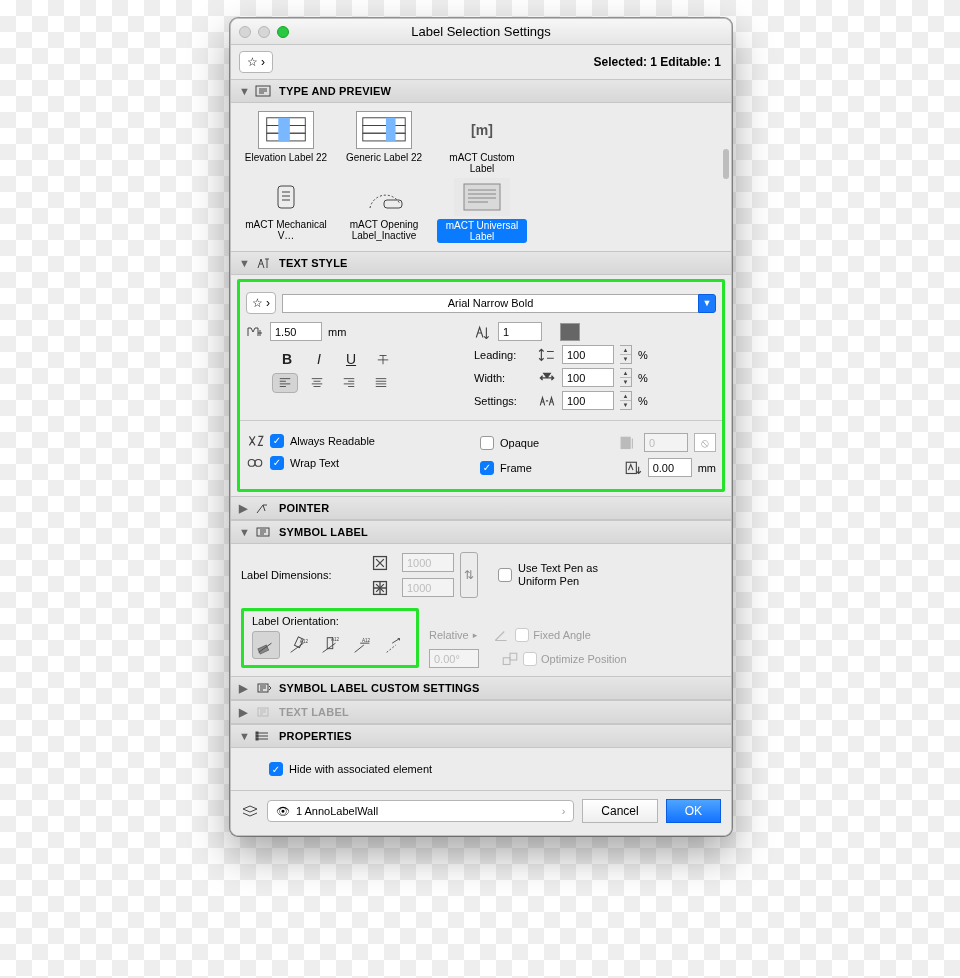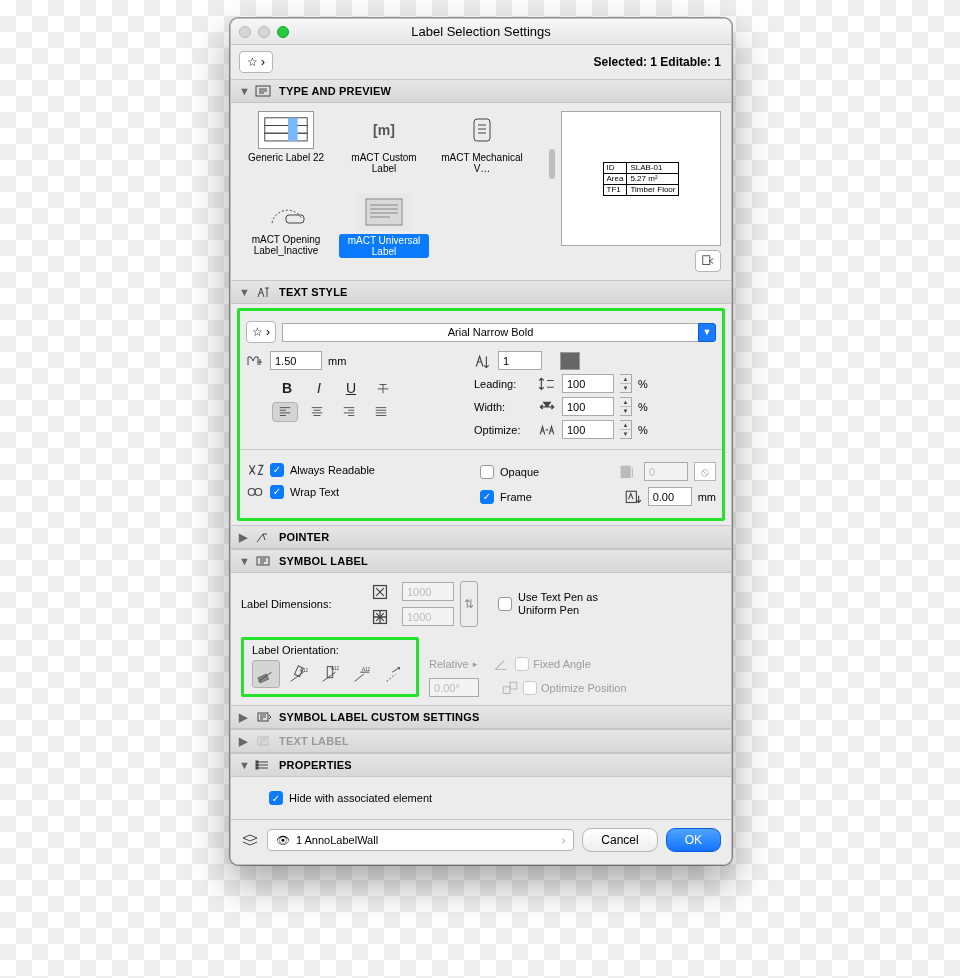--- a/index.html
+++ b/index.html
@@ -63,21 +63,21 @@
   .linkbtn { width:18px; height:46px; border:1px solid #aaa; border-radius:3px; display:flex; align-items:center; justify-content:center; color:#888; font-size:12px;}
   .orient { display:flex; align-items:flex-end; gap:10px;}
   .hl-small { border:3px solid #25e22a; border-radius:2px; padding:4px 8px 6px; }
   .o-icons { display:flex; gap:4px; margin-top:4px;}
   .o-icons .oi { width:28px; height:28px; border:1px solid transparent; border-radius:3px; display:flex; align-items:center; justify-content:center;}
   .o-icons .oi.active { background:#d5d5d5; border-color:#b0b0b0;}
   .rel-col { display:flex; flex-direction:column; gap:6px; font-size:11px; color:#888;}
   .rel-row { display:flex; align-items:center; gap:4px;}
   .footer { display:flex; align-items:center; gap:8px; padding:8px 10px 12px; border-top:1px solid #c6c6c6; background:#ececec;}
   .layersel { flex:1; height:22px; border:1px solid #b5b5b5; border-radius:4px; background:#fff; display:flex; align-items:center; padding:0 8px; font-size:11px; justify-content:space-between;}
-  .btn { height:24px; padding:0 18px; border-radius:9px; border:1px solid #b5b5b5; background:linear-gradient(#fff,#eee); font-size:12px; display:flex; align-items:center;}
+  .btn { height:24px; padding:0 18px; border-radius:0; border:1px solid #b5b5b5; background:linear-gradient(#fff,#eee); font-size:12px; display:flex; align-items:center;}
   .btn.primary { background:linear-gradient(#4ea4ff,#1273ff); color:#fff; border-color:#0a5de0;}
   .muted { color:#9c9c9c; }
   .disabled-field { background:#f3f3f3; color:#bdbdbd; }
   .sep { height:1px; background:#c9c9c9; margin:6px -6px;}
   .preicon { width:18px; display:inline-flex; align-items:center; justify-content:center;}
   svg { stroke:#444; fill:none; stroke-width:1; }
   .tile.selected .ticon { background:#e8e8e8; }
 </style>
 </head>
 <body>
@@ -107,20 +107,31 @@
         </svg>
     </span>
     <span>TYPE AND PREVIEW</span>
   </div>
   <div class="panel">
     <div class="type-preview">
       <div class="tile-area">
         <div class="tile">
           <div class="ticon">
               <svg viewBox="0 0 56 38">
+                <rect x="8" y="6" width="40" height="8"></rect>
+                <rect x="8" y="14" width="40" height="8"></rect>
+                <rect x="8" y="22" width="40" height="8"></rect>
+                <rect x="20" y="6" width="12" height="24" fill="#79b7ff" stroke="none"></rect>
+              </svg>
+            </div>
+          <span class="label">Elevation Label 22</span>
+        </div>
+        <div class="tile">
+          <div class="ticon">
+              <svg viewBox="0 0 56 38">
                 <rect x="6" y="6" width="44" height="8"></rect>
                 <rect x="6" y="14" width="44" height="8"></rect>
                 <rect x="6" y="22" width="44" height="8"></rect>
                 <rect x="30" y="6" width="10" height="24" fill="#79b7ff" stroke="none"></rect>
               </svg>
             </div>
           <span class="label">Generic Label 22</span>
         </div>
         <div class="tile">
           <div class="ticon noborder" style="font-size:14px;font-weight:bold;">[m]</div>
@@ -149,48 +160,20 @@
               <svg viewBox="0 0 56 38">
                 <rect x="10" y="6" width="36" height="26" fill="#d9d9d9" stroke="#888"></rect>
                 <path d="M14 12h28M14 16h28M14 20h28M14 24h20" stroke="#888"></path>
               </svg>
             </div>
           <span class="label">mACT Universal Label</span>
         </div>
         <div class="scrollbar">
             <div class="thumb"></div>
           </div>
-      </div>
-      <div style="display:flex;flex-direction:column;">
-        <div class="preview">
-          <table class="minitable">
-            <tbody>
-                <tr>
-                  <td>ID</td>
-                  <td>SLAB-01</td>
-                </tr>
-            <tr>
-                  <td>Area</td>
-                  <td>5.27 m²</td>
-                </tr>
-            <tr>
-                  <td>TF1</td>
-                  <td>Timber Floor</td>
-                </tr>
-          </tbody>
-            </table>
-        </div>
-        <div class="pv-action">
-          <div class="iconbtn">
-            <svg viewBox="0 0 16 16" width="14" height="14">
-                <rect x="2" y="2" width="8" height="10"></rect>
-                <path d="M10 8l4-3M10 8l4 3"></path>
-              </svg>
-          </div>
-        </div>
       </div>
     </div>
   </div>
 
   <div class="section-head">
     <span class="tri">▼</span>
     <span class="icon-slot">
       <svg viewBox="0 0 18 14">
           <path d="M3 12l3-9 3 9M4.5 8h3"></path>
           <path d="M12 3v9M10 3h4"></path>
@@ -290,21 +273,21 @@
                 </svg>
               </span>
             <div class="field numfield">100</div>
             <div class="spin">
                 <div>▲</div>
                 <div>▼</div>
               </div>
             <span class="unit">%</span>
           </div>
           <div class="row">
-            <span class="lbl">Optimize:</span>
+            <span class="lbl">Settings:</span>
             <span class="preicon">
                 <svg viewBox="0 0 16 14">
                   <path d="M2 11l2-7 2 7M3 8h2M10 11l2-7 2 7M11 8h2M7 7h2"></path>
                 </svg>
               </span>
             <div class="field numfield">100</div>
             <div class="spin">
                 <div>▲</div>
                 <div>▼</div>
               </div>

